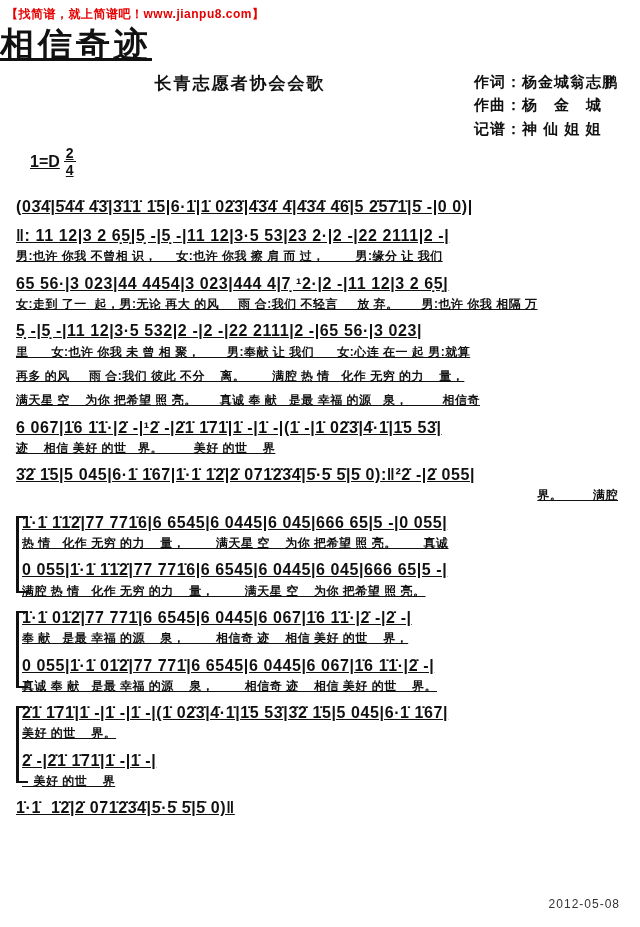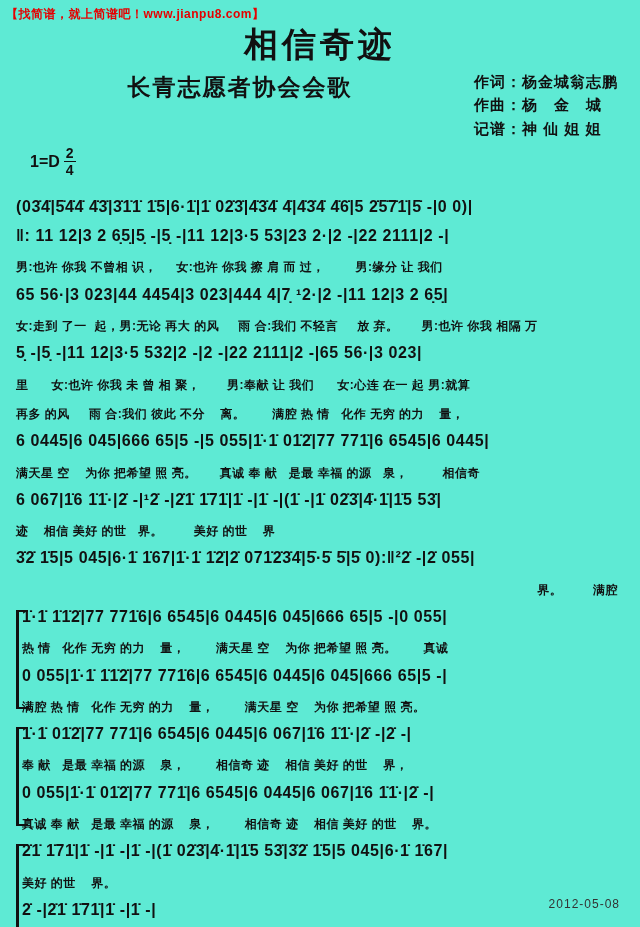--- a/index.html
+++ b/index.html
@@ -1,54 +1,55 @@
 <!DOCTYPE html>
 <html><head>
 <meta charset="utf-8">
 <style>
   html,body{margin:0;padding:0;background:#e8e8e8;}
   .page{
     width:640px;height:927px;position:relative;overflow:hidden;
-    background:#5eead4;color:#111;
+    background:#ffffff;color:#111;
     font-family:"Liberation Sans","DejaVu Sans",sans-serif;
+    text-decoration:underline;
   }
   .banner{
     position:absolute;top:6px;left:6px;
     font-size:12px;font-weight:bold;letter-spacing:.5px;
     white-space:pre;
   }
   .title{
-    text-align:center;margin-top:22px;
+    margin-top:22px;
     font-size:34px;font-weight:bold;letter-spacing:4px;
   }
   .sub-row{position:relative;height:74px;margin-top:2px;}
   .subtitle{
     position:absolute;left:0;right:160px;text-align:center;top:2px;
-    font-size:23px;font-weight:bold;letter-spacing:2px;
+    font-size:17px;font-weight:bold;letter-spacing:2px;
   }
   .credits{
     position:absolute;right:22px;top:0;text-align:left;
     font-size:15px;font-weight:bold;line-height:1.55;letter-spacing:1px;
   }
   .keysig{
     margin:2px 0 20px 30px;font-size:16px;font-weight:bold;
     display:flex;align-items:center;gap:4px;
   }
   .frac{display:inline-flex;flex-direction:column;line-height:1;text-align:center;font-size:14px;}
   .frac .num{border-bottom:1.6px solid #111;padding:0 2px 1px;}
   .frac .den{padding-top:1px;}
   .score{padding:0 12px 0 16px;}
   .system{margin-bottom:10px;}
   .notes{
     font-size:16px;font-weight:bold;white-space:pre;line-height:1.2;
     letter-spacing:.6px;
   }
   .lyrics{
     font-size:12px;font-weight:bold;white-space:pre;line-height:1.2;
-    margin-top:15px;letter-spacing:.5px;
+    margin-top:4px;letter-spacing:.5px;
   }
   .lyrics.right{text-align:right;padding-right:10px;}
   .voice-group{position:relative;padding-left:6px;margin:0 0 2px 0;}
   .voice-group .bracket{
     position:absolute;left:0;top:3px;bottom:5px;width:9px;
     border-left:3px solid #111;border-top:2px solid #111;border-bottom:2px solid #111;
   }
   .datestamp{
     position:absolute;right:20px;bottom:16px;
     font-size:12px;color:#333;letter-spacing:1px;
@@ -93,21 +94,20 @@
         <div class="lyrics">女:走到 了一  起，男:无论 再大 的风     雨 合:我们 不轻言     放 弃。      男:也许 你我 相隔 万</div>
       </div>
       <div class="system">
         <div class="notes">5̣ -|5̣ -|11 12|3·5 532|2 -|2 -|22 2111|2 -|65 56·|3 023|</div>
         <div class="lyrics">里      女:也许 你我 未 曾 相 聚，       男:奉献 让 我们      女:心连 在一 起 男:就算</div>
       </div>
       <div class="system">
         <div class="lyrics">再多 的风     雨 合:我们 彼此 不分    离。       满腔 热 情   化作 无穷 的力    量，</div>
       </div>
       <div class="system">
-        <div class="notes">6 0445|6 045|666 65|5 -|5 055|1̇·1̇ 01̇2̇|77 771̇|6 6545|6 0445|</div>
         <div class="lyrics">满天星 空    为你 把希望 照 亮。      真诚 奉 献   是最 幸福 的源   泉，         相信奇</div>
       </div>
       <div class="system">
         <div class="notes">6 067|1̇6 1̇1̇·|2̇ -|¹2̇ -|2̇1̇ 1̇71̇|1̇ -|1̇ -|(1̇ -|1̇ 02̇3̇|4̇·1̇|1̇5 53̇|</div>
         <div class="lyrics">迹    相信 美好 的世   界。        美好 的世    界</div>
       </div>
       <div class="system">
         <div class="notes">3̇2̇ 1̇5|5 045|6·1̇ 1̇67|1̇·1̇ 1̇2̇|2̇ 071̇2̇3̇4̇|5̇·5̇ 5̇|5̇ 0):‖²2̇ -|2̇ 055|</div>
         <div class="lyrics right">界。        满腔</div>
       </div>

